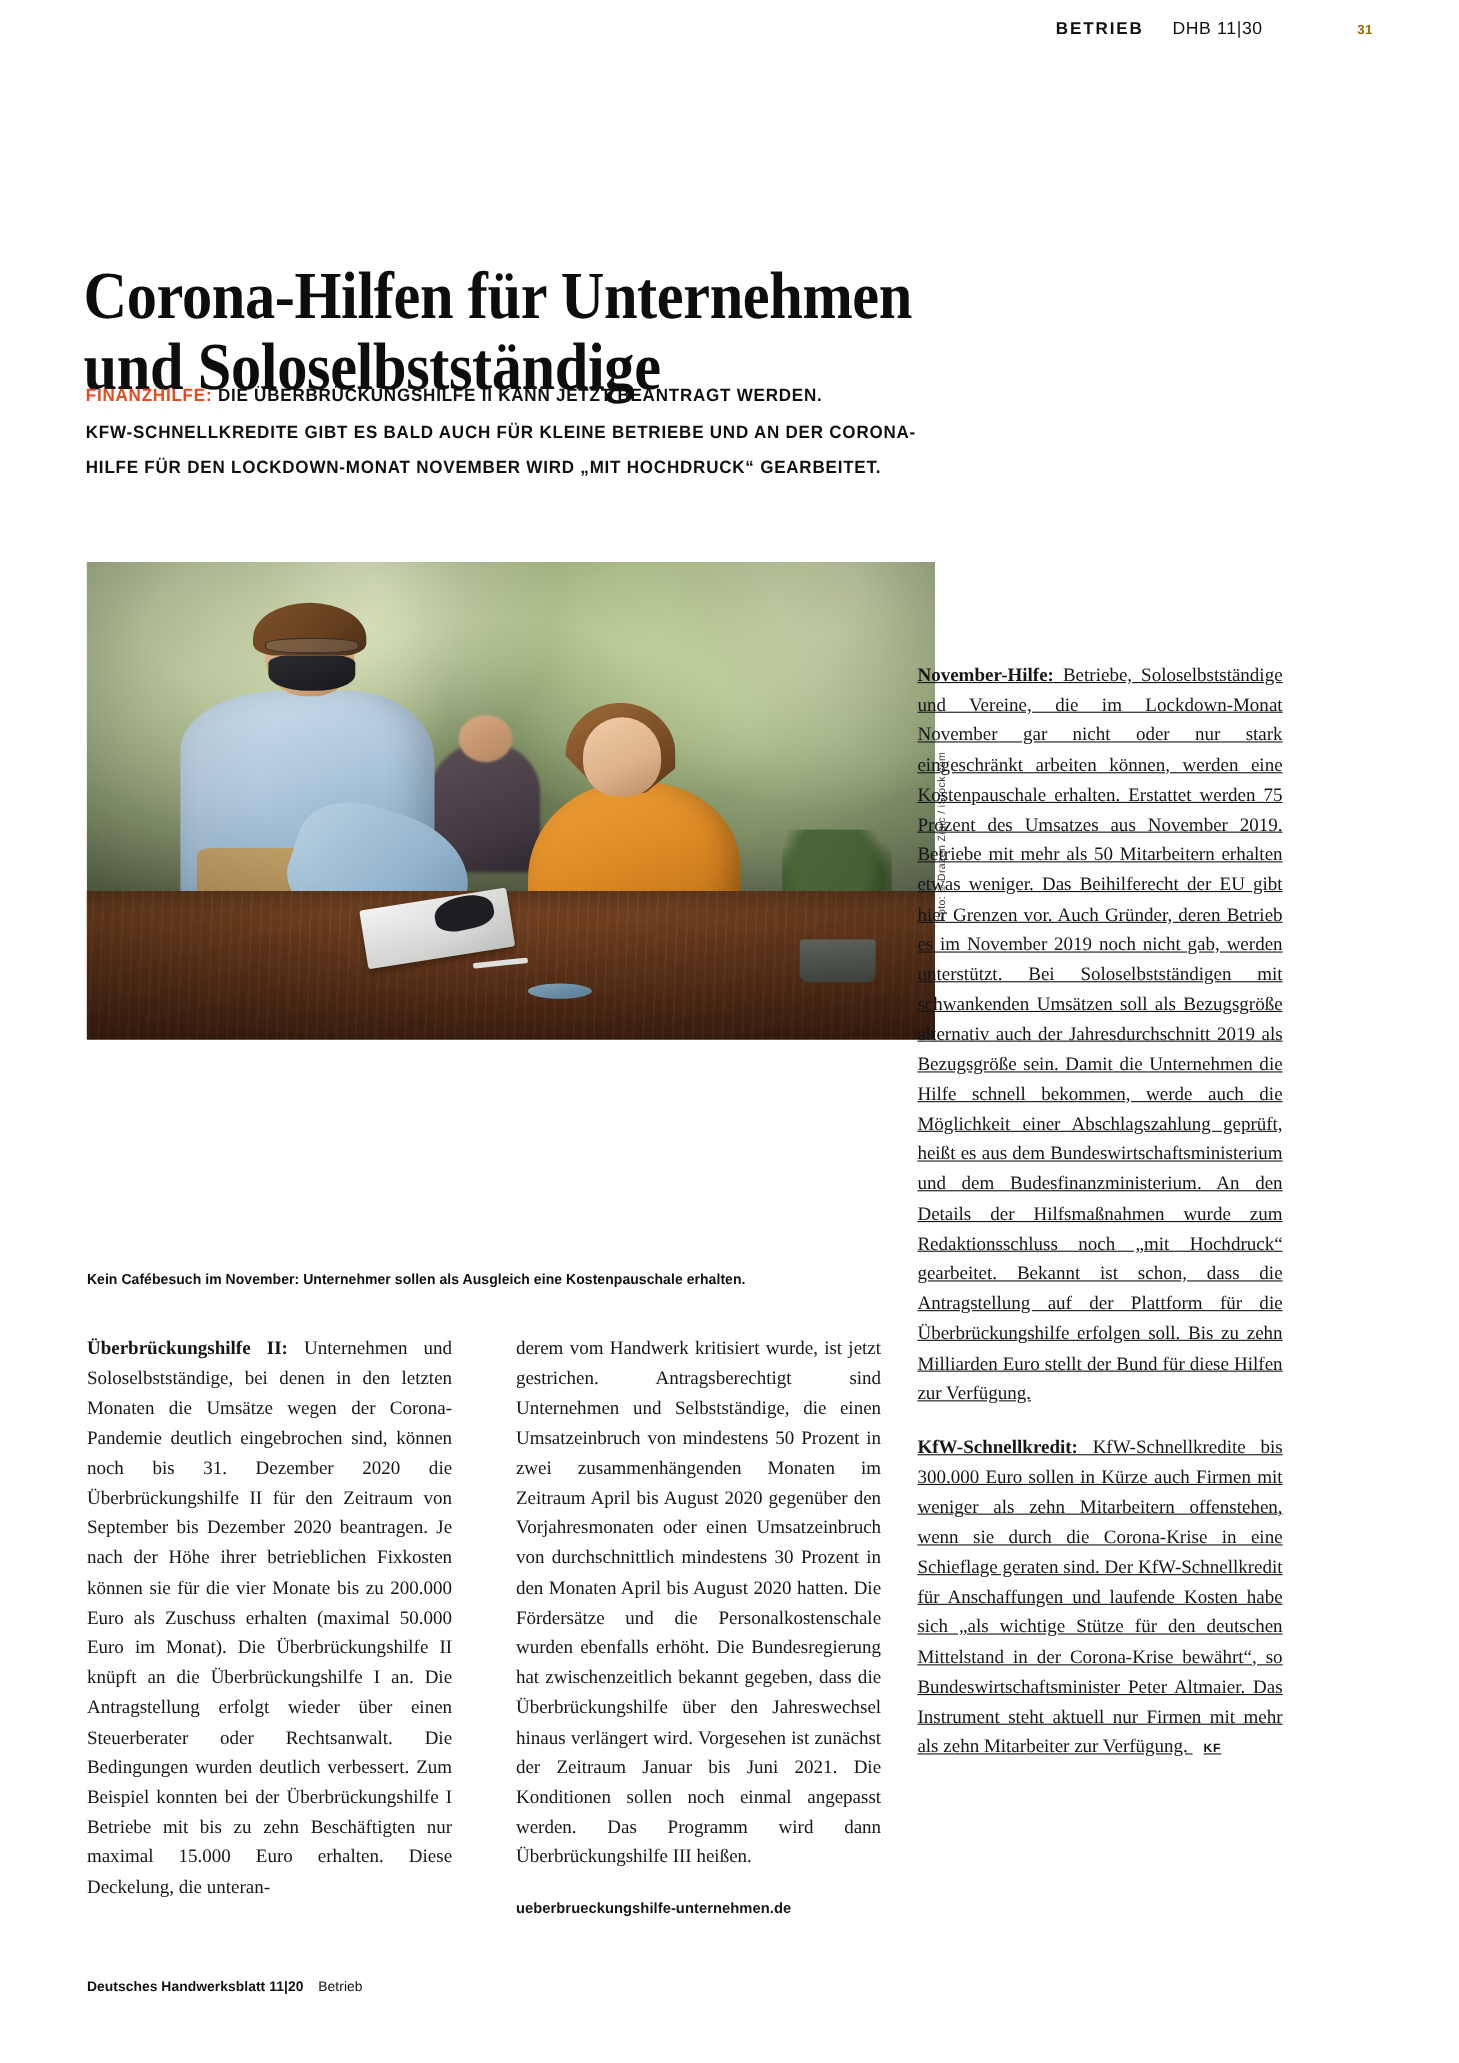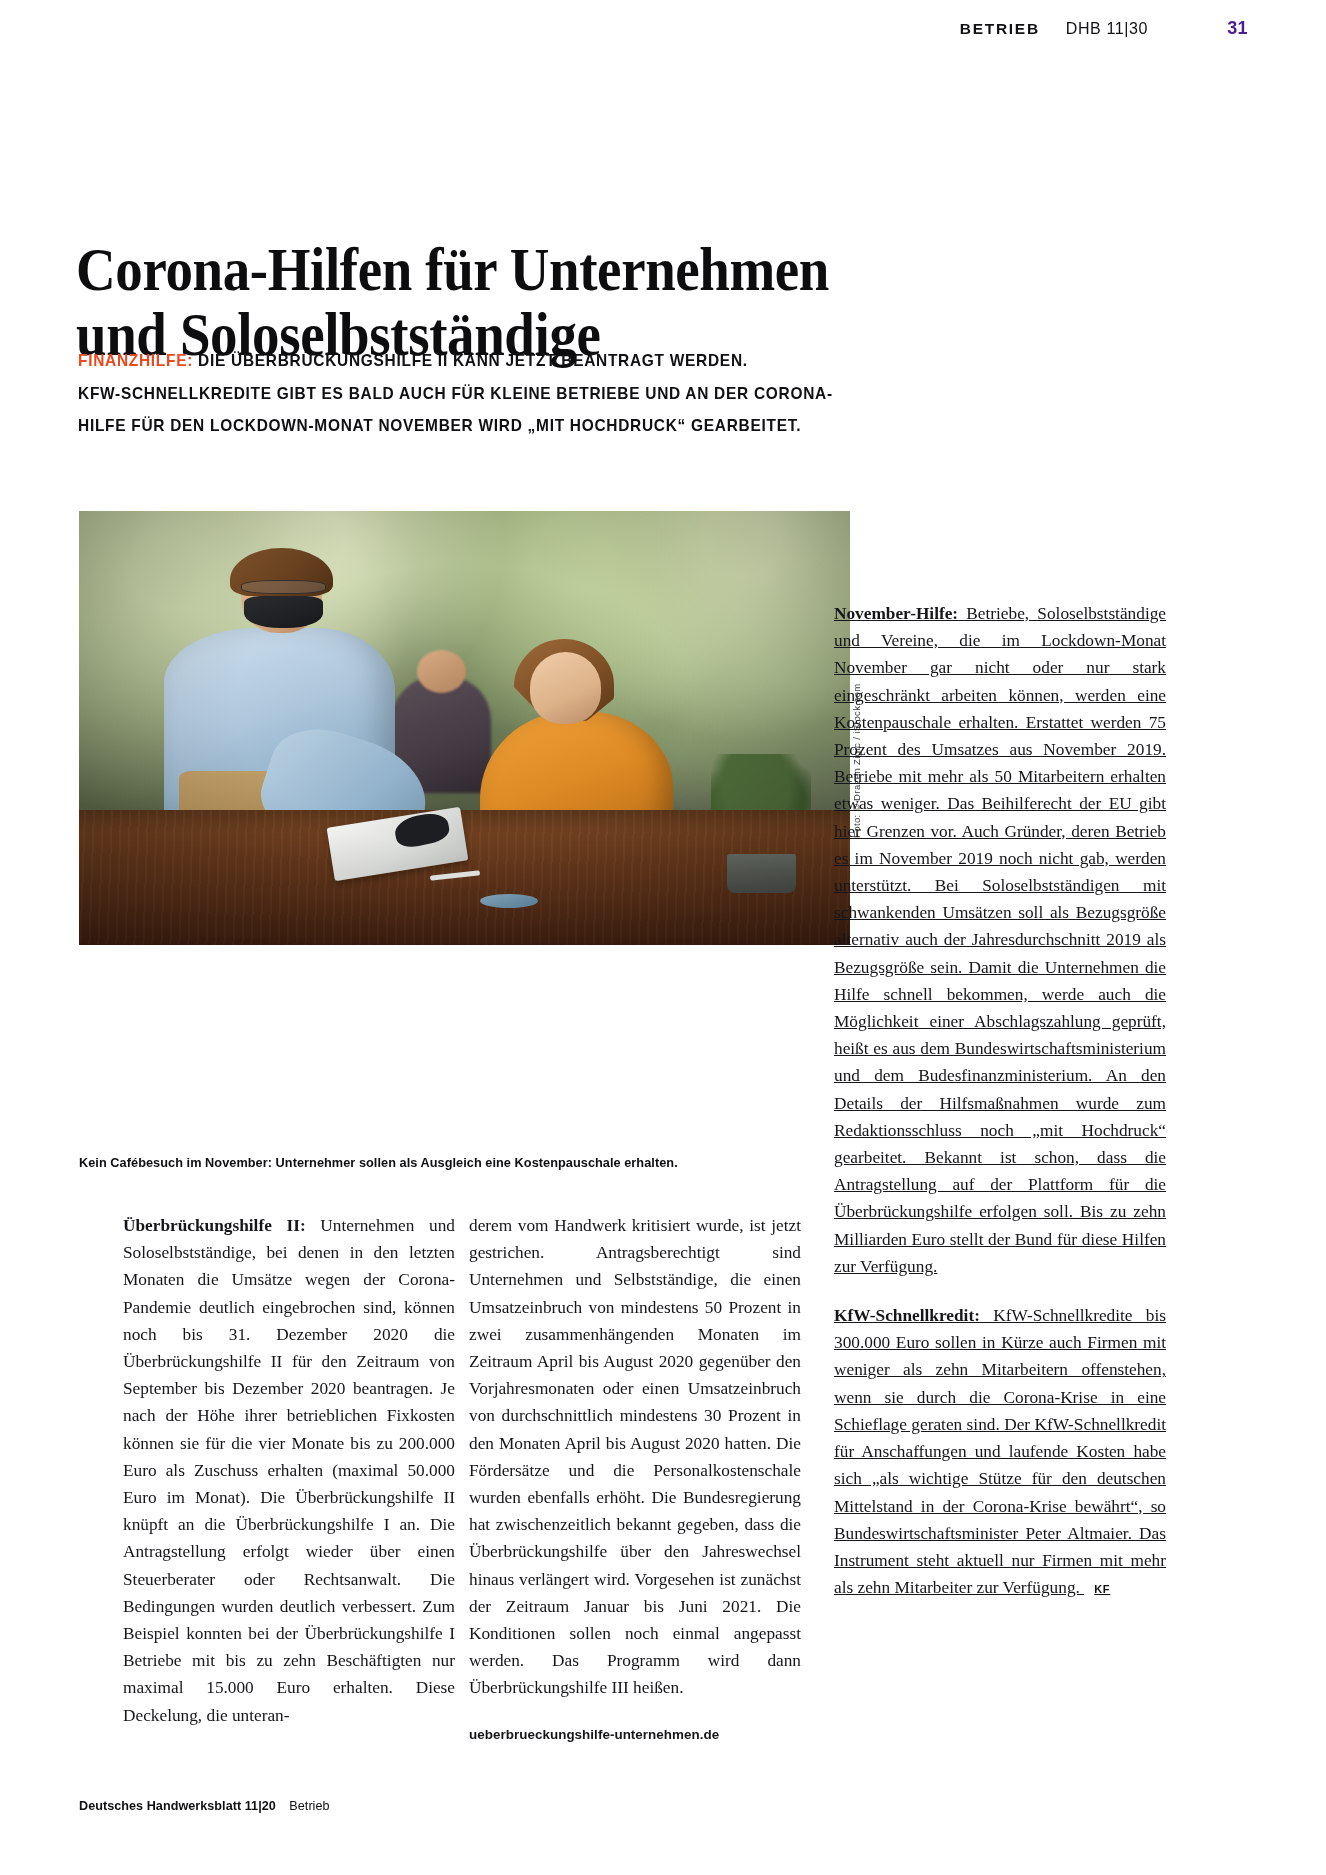--- a/index.html
+++ b/index.html
@@ -36,24 +36,24 @@
     color: #111114;
   }
   .rh-issue {
     font-size: 16px;
     font-weight: 400;
     letter-spacing: 0.6px;
     color: #111114;
     margin-right: 48px;
   }
   .rh-page {
-    font-size: 18px;
+    font-size: 12px;
     font-weight: bold;
     letter-spacing: 0.4px;
-    color: #4c1d95;
+    color: #a16207;
     min-width: 26px;
     text-align: right;
   }
 
   
   .headline {
     position: absolute;
     top: 196px;
     left: 76px;
     width: 1000px;
@@ -316,21 +316,21 @@
     line-height: 27.2px;
     text-align: justify;
     text-justify: inter-word;
     hyphens: manual;
     color: #16161a;
   }
   .col p { margin: 0 0 22px 0; }
   .col p:last-child { margin-bottom: 0; }
   .col b, .col strong { font-weight: bold; }
 
-  #col-1 { left: 79px;  top: 1212px; width: 332px; margin-left: 44px; }
+  #col-1 { left: 79px;  top: 1212px; width: 332px; }
   #col-2 { left: 437px; top: 1212px; width: 332px; margin-left: 32px; }
   #col-3 { left: 834px; top: 600px;  width: 332px; text-decoration: underline; }
 
   .url-line {
     display: block;
     font-family: "Liberation Sans", "DejaVu Sans", sans-serif;
     font-weight: bold;
     font-size: 13.4px;
     letter-spacing: 0.05px;
     line-height: 22px;

